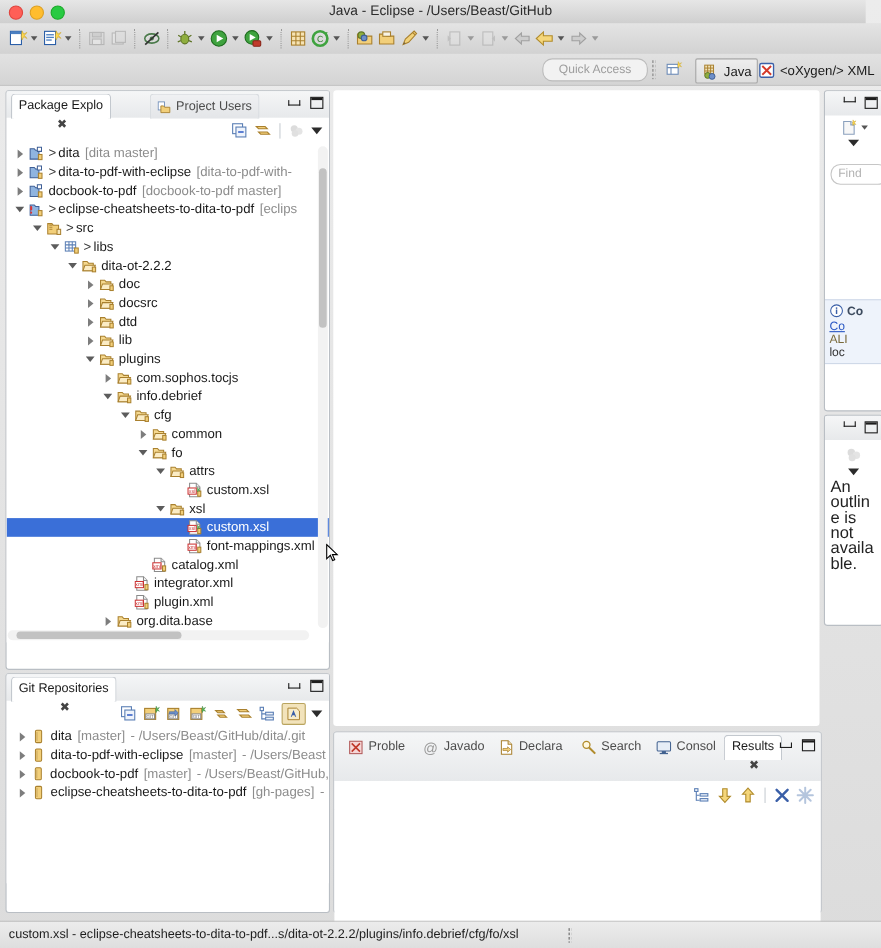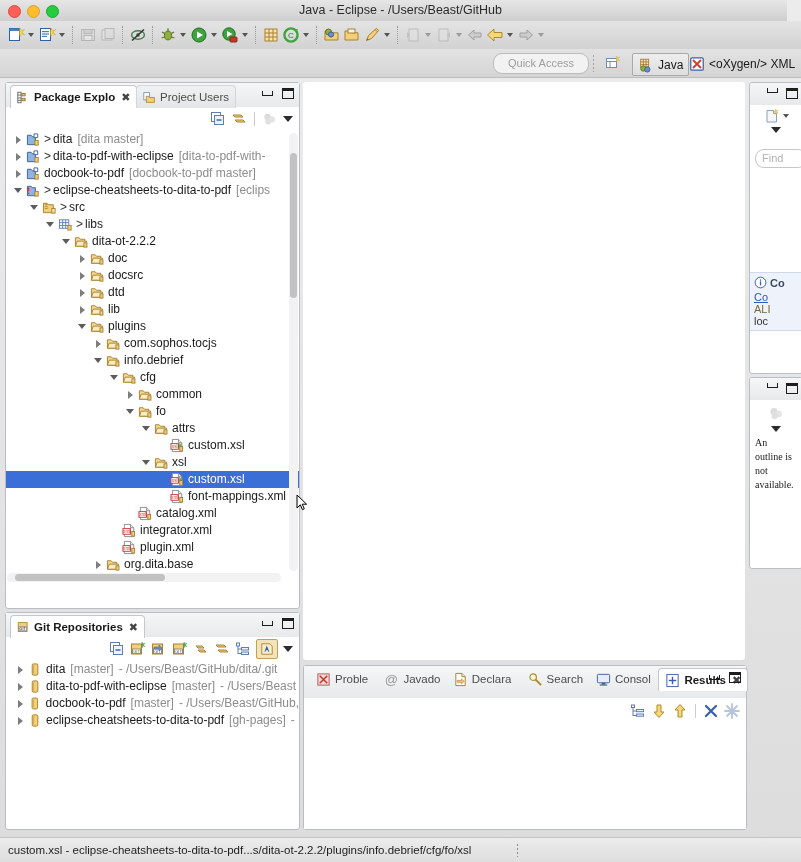--- a/index.html
+++ b/index.html
@@ -65,21 +65,21 @@
   .persp.active{background:linear-gradient(#eeeeee,#dedede);border:1px solid #a9a9a9;border-radius:2px;justify-content:space-between;}
 
   
   .panel{position:absolute;background:#fff;border:1px solid #b9bec4;border-radius:3px;}
   .panel-head{position:relative;height:24px;background:linear-gradient(#f5f6f7,#e7e9eb);}
   .tab{
     position:absolute;top:2px;height:22px;display:flex;align-items:center;gap:4px;
     padding:0 6px;font-size:11.5px;white-space:nowrap;
   }
   .tab.sel{background:#fff;border:1px solid #c3c8ce;border-bottom:none;
-    border-top-left-radius:4px;border-top-right-radius:4px;font-weight:bold;}
+    border-top-left-radius:4px;border-top-right-radius:4px;font-weight:normal;flex-direction:column;}
   .tab.unsel{color:#4c4c4c;background:linear-gradient(#f0f1f3,#e3e5e8);
     border:1px solid #d3d7dc;border-bottom:none;
     border-top-left-radius:4px;border-top-right-radius:4px;}
   .xclose{font-size:11px;color:#444;margin-left:2px;}
   .winbtns{position:absolute;right:5px;top:5px;display:flex;gap:9px;align-items:center;}
   .btn-min{width:9px;height:4px;border:1.4px solid #1d1d1d;border-top:none;}
   .btn-max{width:10px;height:9px;border:1.4px solid #1d1d1d;}
   .btn-max::before{content:"";display:block;height:2px;background:#1d1d1d;}
 
   .vtoolbar{height:24px;display:flex;align-items:center;justify-content:flex-end;
@@ -764,21 +764,21 @@
             </svg>
             <span class="tlabel">eclipse-cheatsheets-to-dita-to-pdf</span>
             <span class="tdim">[gh-pages]</span>
             <span class="tdim">-</span>
           </div>
         </div>
     </div>
   </div>
 
   <div class="panel" style="left:303px;top:665px;width:442px;height:163px;">
-    <div class="panel-head" style="height:32px;">
+    <div class="panel-head" style="height:44px;">
       <div id="bottom-tabs">
           <div class="tab unsel" style="background: transparent; border: none; left: 6px;">
             <svg width="15" height="15" viewBox="0 0 16 16">
               <rect x="2" y="2" width="12" height="12" fill="#f6d7d7" stroke="#b05858"></rect>
               <path d="M4 4 L12 12 M12 4 L4 12" stroke="#c0392b" stroke-width="1.6"></path>
             </svg>
             <span>Proble</span>
           </div>
           <div class="tab unsel" style="background: transparent; border: none; left: 74.4px;">
             <svg width="15" height="15" viewBox="0 0 16 16">
@@ -897,21 +897,21 @@
     <div style="display:flex;justify-content:center;padding-top:5px;">
       <svg width="17" height="17" viewBox="0 0 16 16" opacity=".35">
         <circle cx="5.6" cy="6" r="3.2" fill="#9c9c9c"></circle>
           <circle cx="9.9" cy="8.4" r="3.2" fill="#b5b5b5"></circle>
         <circle cx="6.3" cy="10.4" r="3" fill="#a8a8a8"></circle>
       </svg>
     </div>
     <div style="display:flex;justify-content:center;padding-top:4px;">
       <div class="vmenu"></div>
     </div>
-    <div class="mp-body" style="line-height:14px;font-size:10px;word-break:break-word;font-family:Liberation Serif, serif;">An outline is not available.</div>
+    <div class="mp-body" style="line-height:14px;font-size:15px;word-break:break-word;">An outline is not available.</div>
   </div>
 
   <svg class="cursor" viewBox="0 0 12 18">
     <path d="M1 1 L1 14 L4.3 10.8 L6.4 15.6 L8.3 14.8 L6.2 10.2 L10.6 10.2 Z" fill="#fff" stroke="#000" stroke-width="1"></path>
   </svg>
 
   <div class="statusbar">
     <div class="sb-text">custom.xsl - eclipse-cheatsheets-to-dita-to-pdf...s/dita-ot-2.2.2/plugins/info.debrief/cfg/fo/xsl</div>
     <div class="sb-grip"></div>
   </div>

